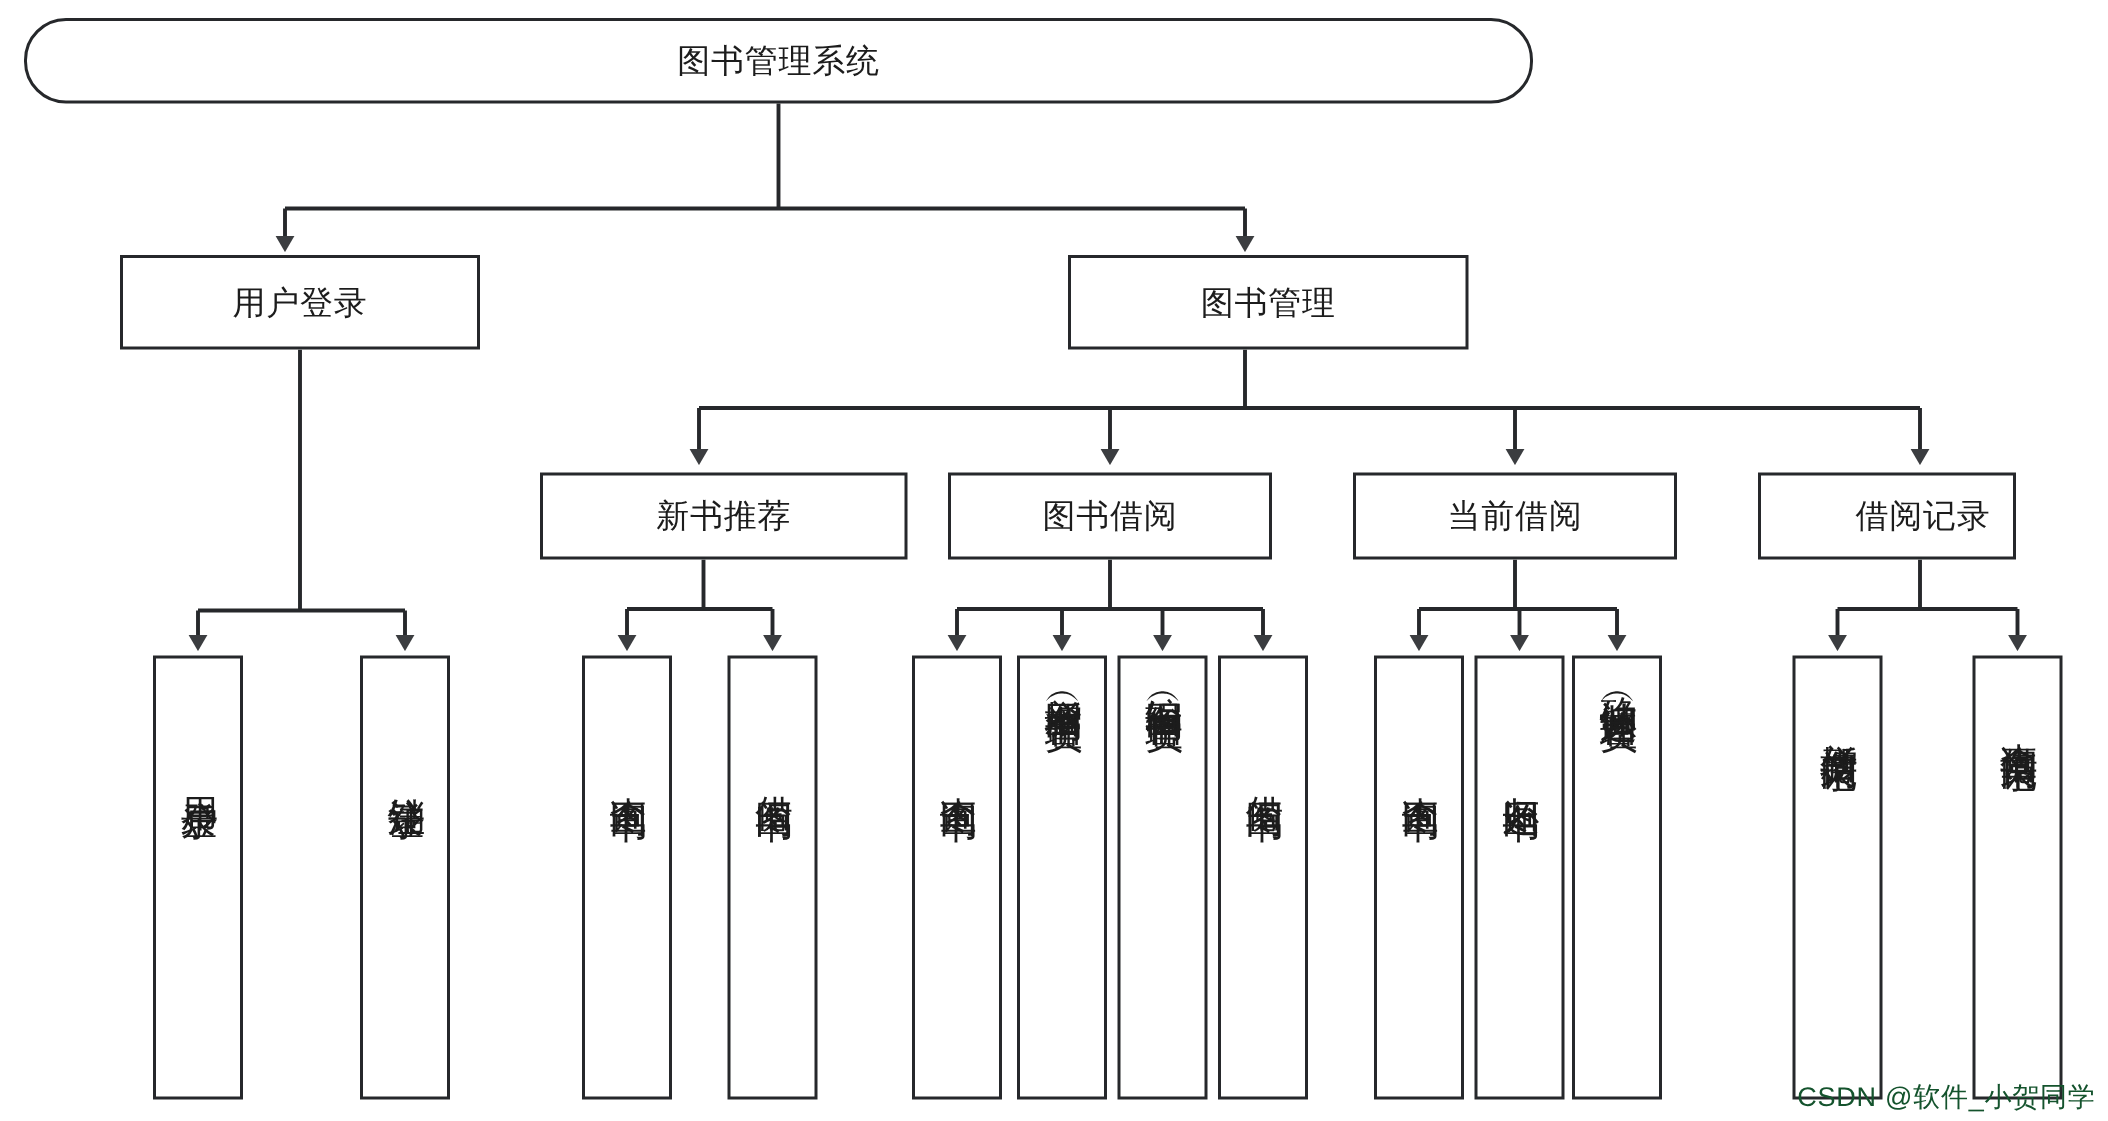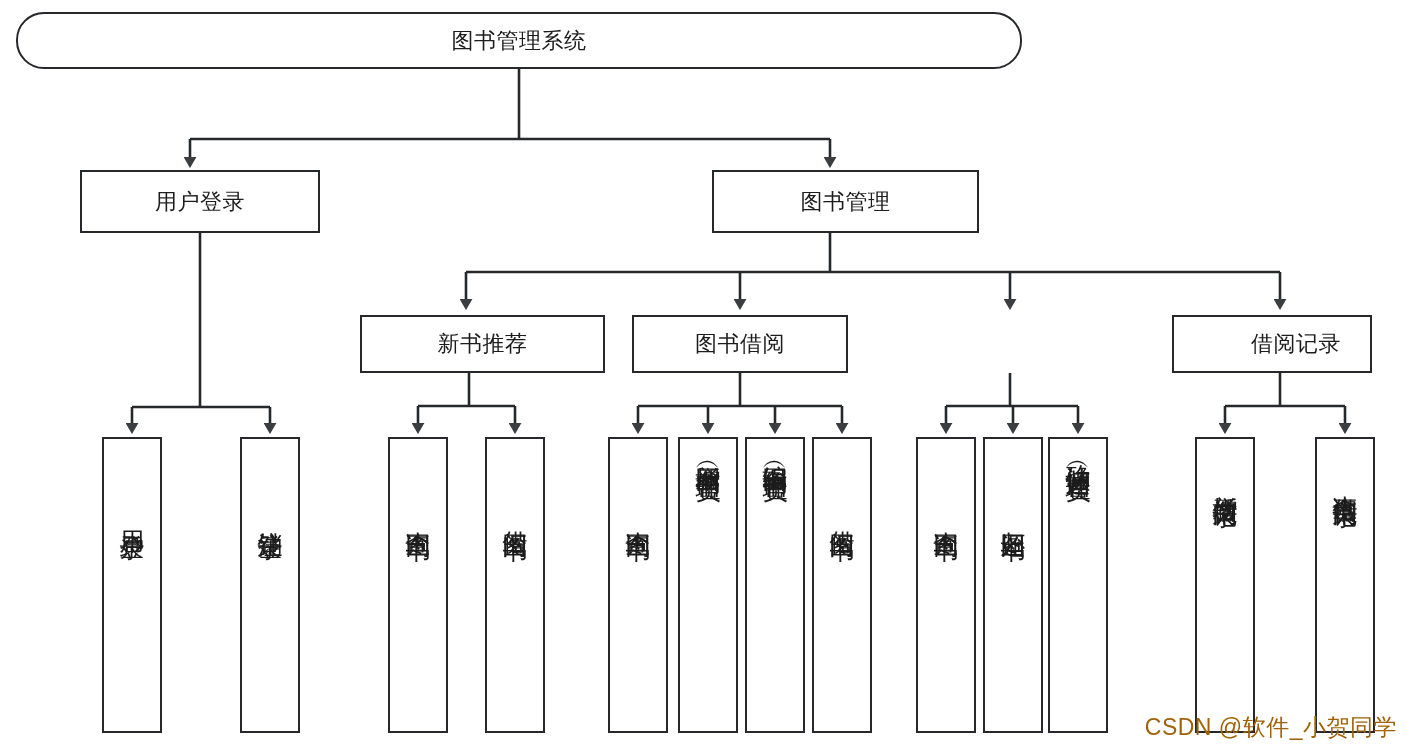--- a/index.html
+++ b/index.html
@@ -64,22 +64,22 @@
   .node.v.pad .label {
     padding-top: 66px;
   }
   .node.v.pad2 .label {
     padding-top: 30px;
   }
   .watermark {
     position: absolute;
     right: 8px;
     bottom: 4px;
-    font-size: 23px;
-    color: #a16207;
+    font-size: 18px;
+    color: #14532d;
     white-space: nowrap;
     z-index: 5;
     letter-spacing: 0.5px;
   }
 </style>
 </head>
 <body>
 
 <div id="canvas">
 
@@ -145,21 +145,24 @@
   <div class="node h" style="left:712px; top:170px; width:267px; height:63px;">
     <span class="label">图书管理</span>
   </div>
 
   <div class="node h" style="left:360px; top:315px; width:245px; height:58px;">
     <span class="label">新书推荐</span>
   </div>
   <div class="node h" style="left:632px; top:315px; width:216px; height:58px;">
     <span class="label">图书借阅</span>
   </div>
-  <div class="node h" style="left:1172px; top:315px; width:200px; height:58px;padding-left:48px;">
+  <div class="node h" style="left:902px; top:315px; width:216px; height:58px;">
+    <span class="label">当前借阅</span>
+  </div>
+  <div class="node h" style="left:1172px; top:315px; width:172px; height:58px;padding-left:48px;">
     <span class="label">借阅记录</span>
   </div>
 
   <div class="node v pad" style="left:102px; top:437px; width:60px; height:296px;">
     <span class="label">用户登录</span>
   </div>
   <div class="node v pad" style="left:240px; top:437px; width:60px; height:296px;">
     <span class="label">注销登录</span>
   </div>
 

